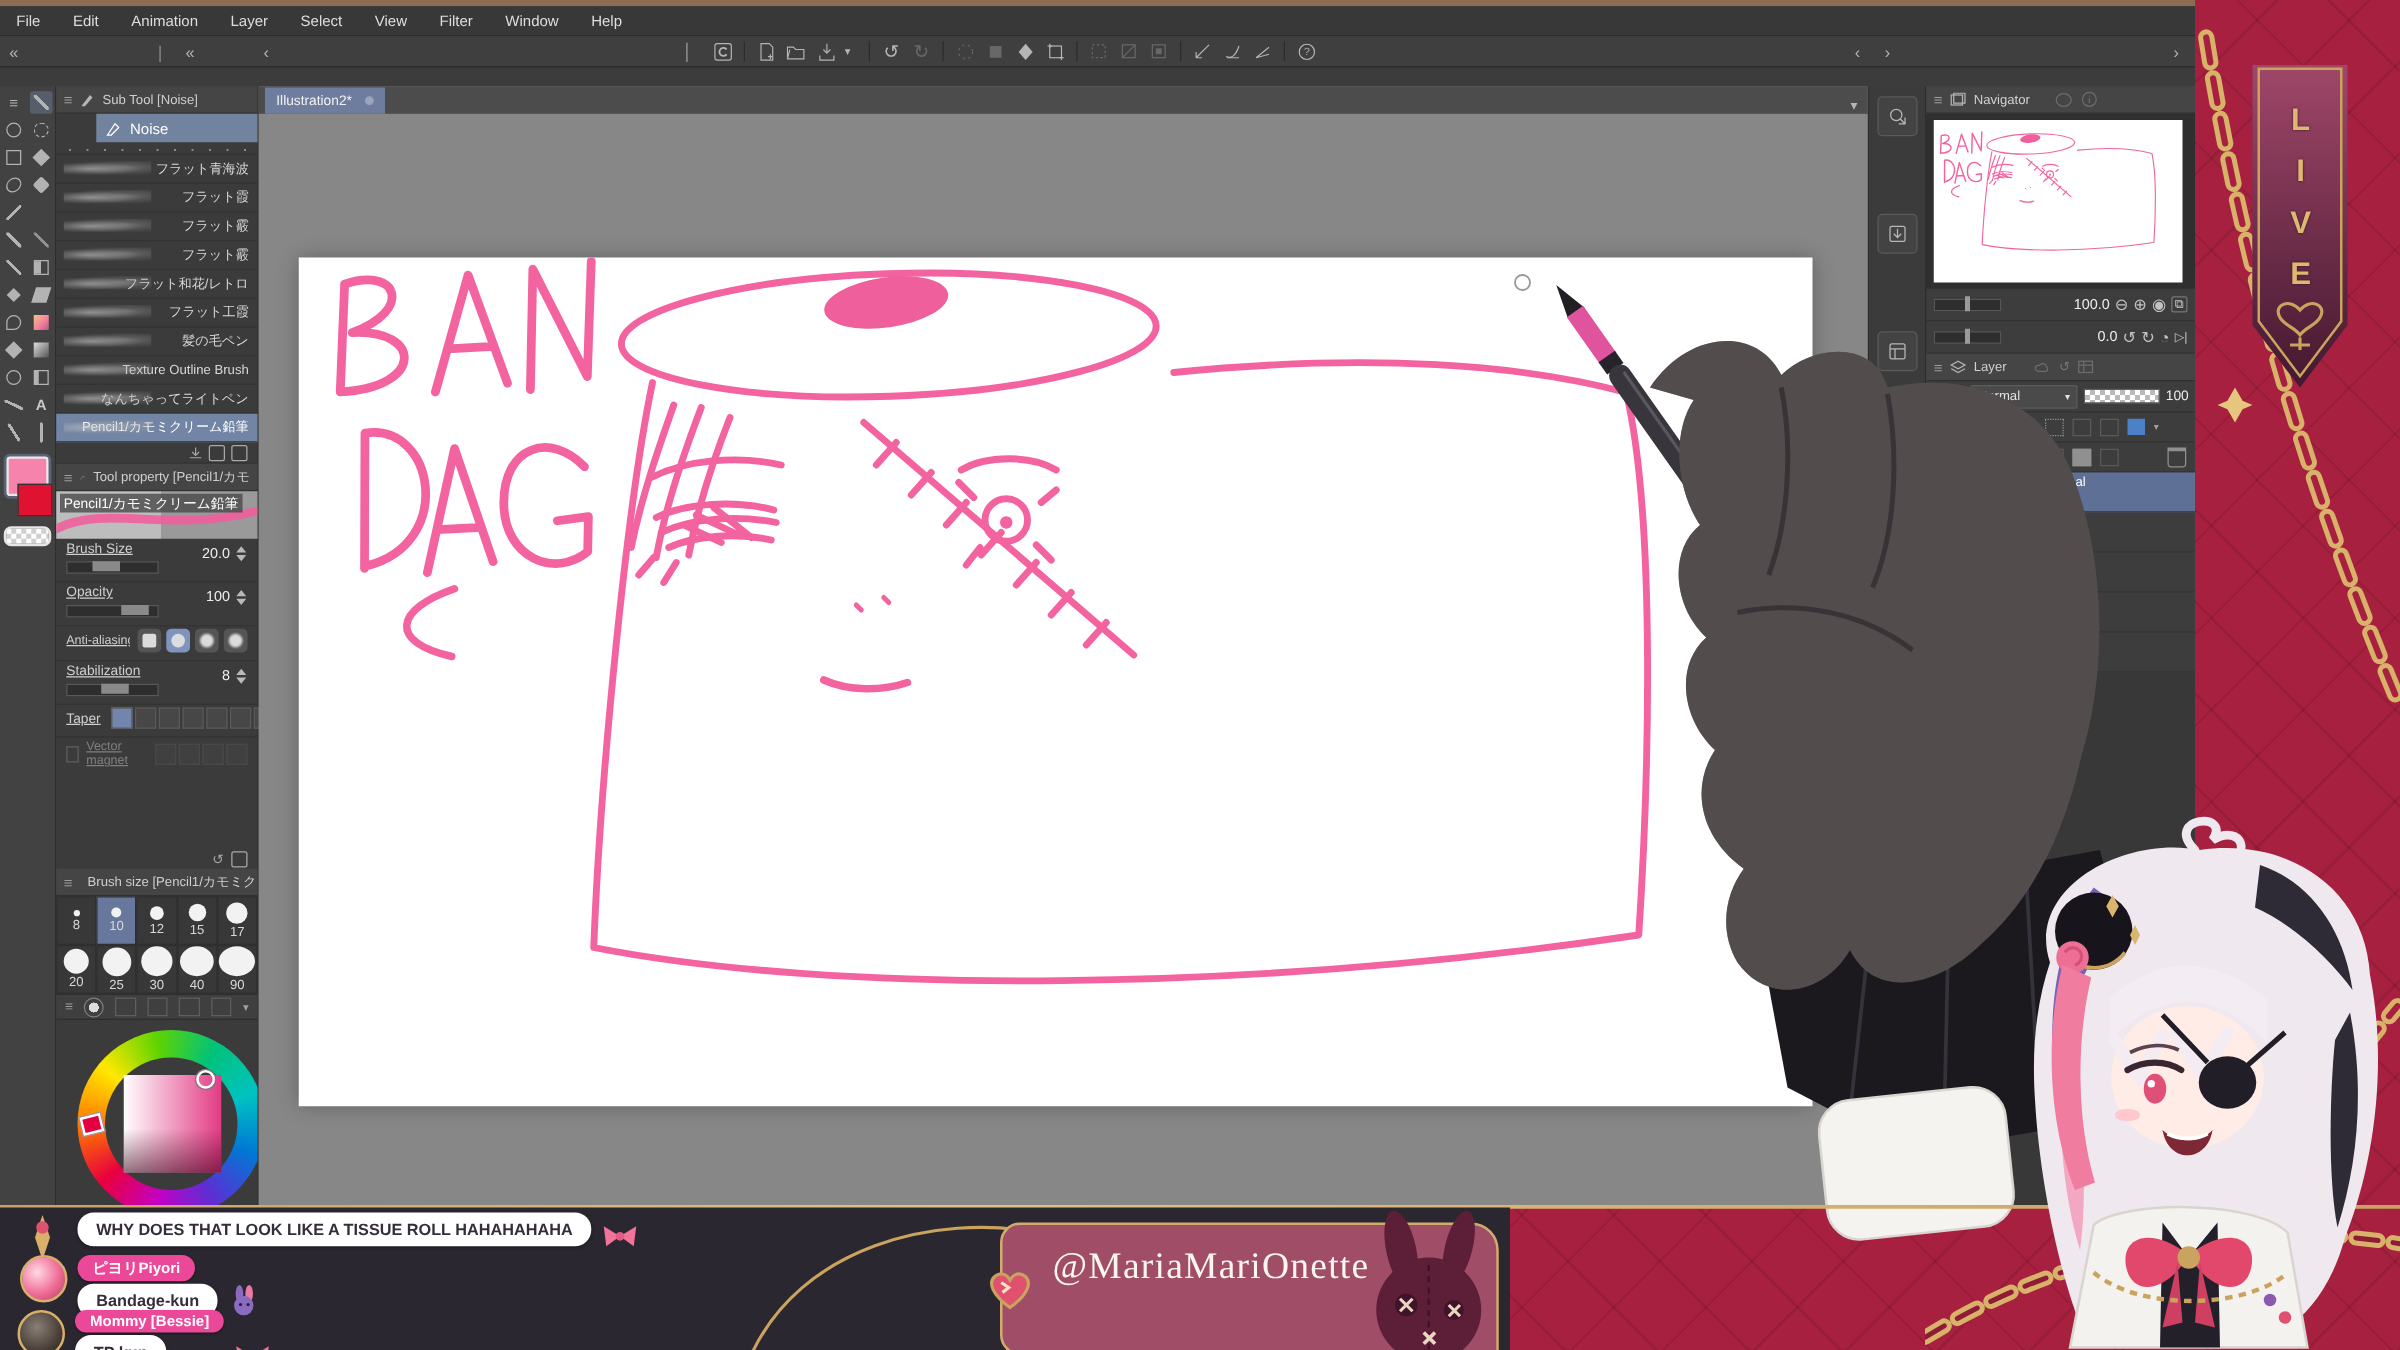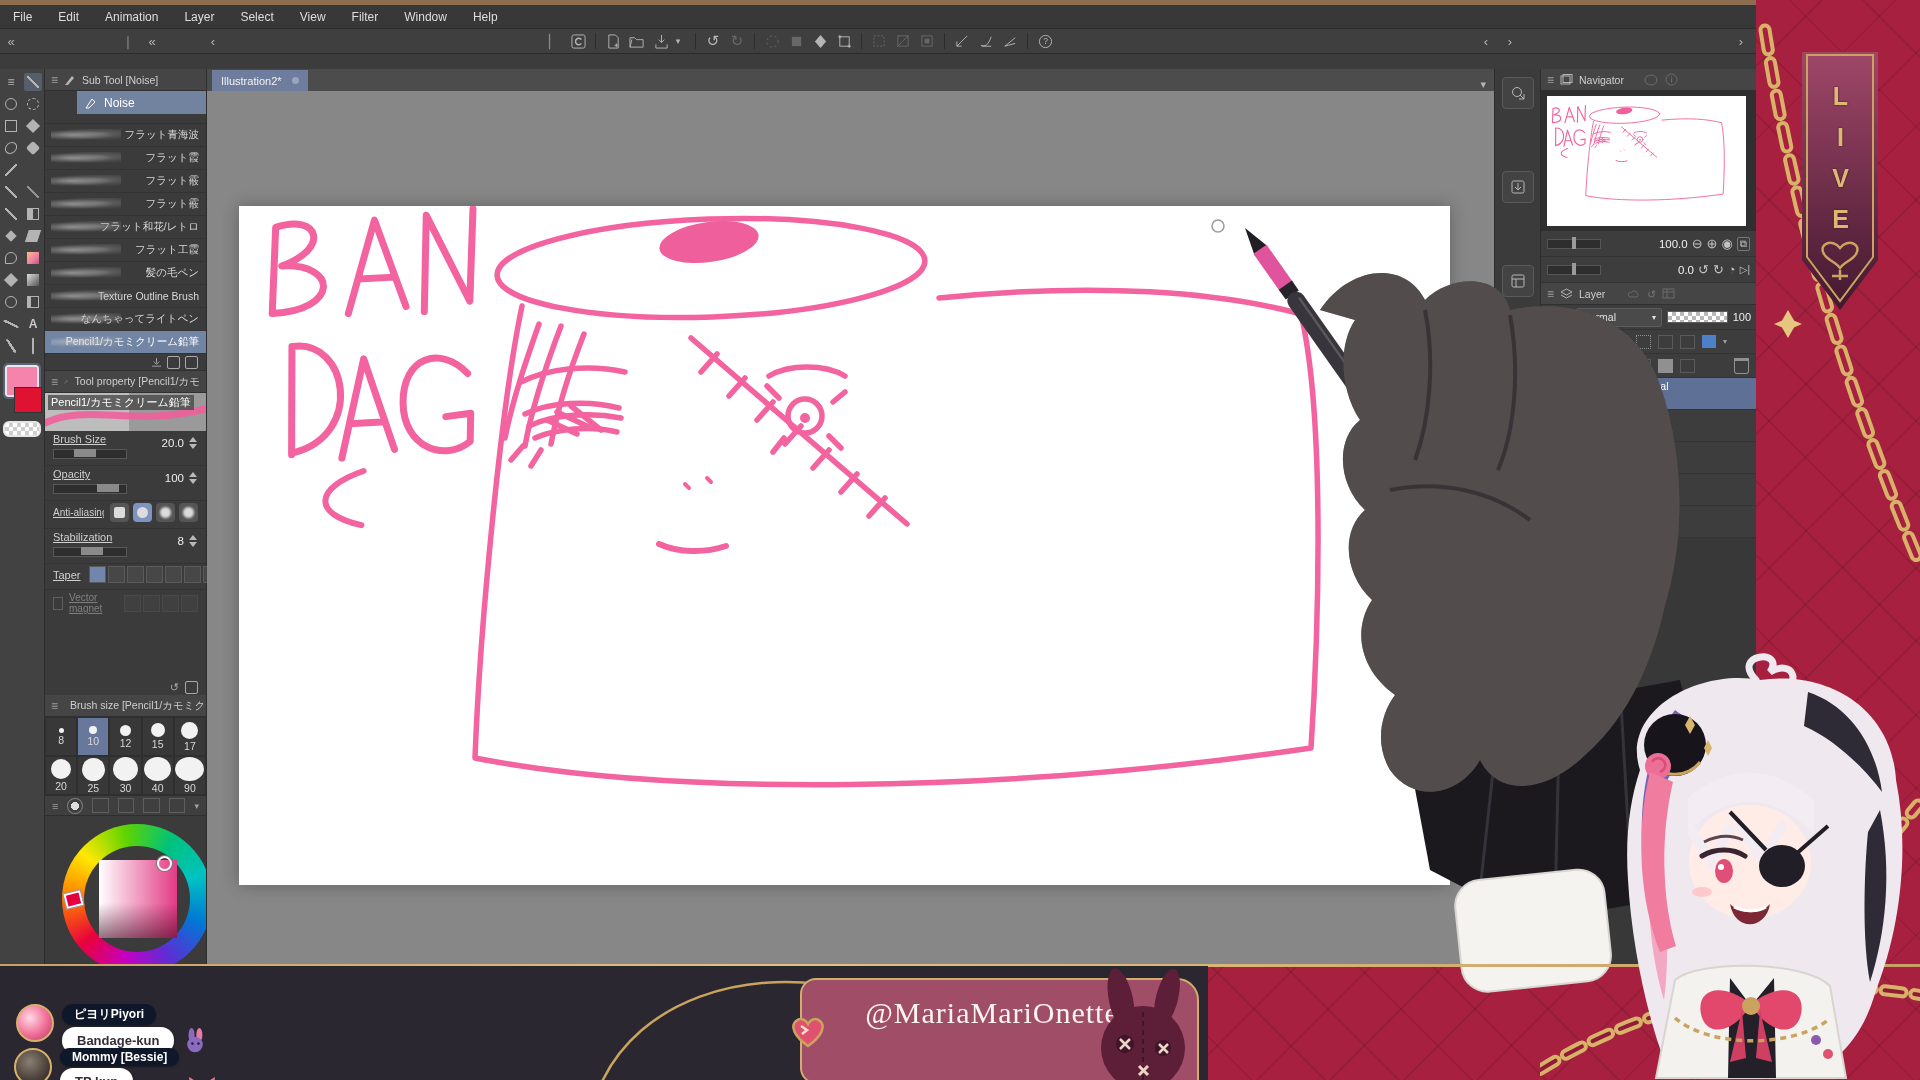--- a/index.html
+++ b/index.html
@@ -131,30 +131,30 @@
   .lthumb.paper{background:#fff;}
   .linfo{line-height:1.25;}
   .panfill{flex:1;background:#383838;}
   
   .hand{position:absolute;left:1180px;top:160px;width:560px;height:840px;z-index:10;pointer-events:none;}
   .bottombar{position:absolute;left:0;top:966px;width:1920px;height:114px;z-index:20;}
   .goldline{position:absolute;left:0;top:-2px;width:1920px;height:3px;background:linear-gradient(90deg,#c8a264,#e3c084 40%,#c8a264);}
   .slab{position:absolute;left:0;top:0;width:1208px;height:114px;background:#2b2730;}
   .slabarc{position:absolute;left:580px;top:0;width:240px;height:114px;}
   .banner{position:absolute;left:800px;top:12px;width:395px;height:102px;background:#a04d68;border:2px solid #d2ac6c;border-radius:16px 22px 4px 16px;}
-  .handle{position:absolute;left:40px;top:16px;width:300px;text-align:center;color:#fdf6ef;font-family:"Liberation Serif",serif;font-size:30px;letter-spacing:1px;}
+  .handle{position:absolute;left:40px;top:16px;width:300px;text-align:left;color:#fdf6ef;font-family:"Liberation Serif",serif;font-size:30px;letter-spacing:1px;}
   .hashtag{position:absolute;left:40px;top:52px;width:300px;text-align:center;color:#fdf6ef;font-family:"Liberation Serif",serif;font-size:28px;letter-spacing:2px;}
   .bheart{position:absolute;left:-14px;top:34px;width:40px;height:36px;}
   .bbunny{position:absolute;right:-6px;top:-14px;width:120px;height:128px;}
   .chatmsg{position:absolute;display:flex;align-items:flex-start;gap:8px;}
   .cav{width:34px;height:34px;border-radius:50%;flex:none;border:2px solid #d9b06b;}
   .cav.a2{background:radial-gradient(circle at 35% 35%,#ffd9e4,#f06d96 55%,#b03b63);}
   .cav.a3{background:radial-gradient(circle at 40% 35%,#8a7f74,#4a4039 60%,#262019);}
   .cgroup{display:flex;flex-direction:column;gap:2px;}
-  .cname{align-self:flex-start;background:#0f172a;color:#fff;font-size:12px;font-weight:bold;padding:2px 12px;border-radius:11px;box-shadow:0 1px 2px rgba(0,0,0,.4);}
+  .cname{align-self:flex-start;background:#ec4899;color:#fff;font-size:12px;font-weight:bold;padding:2px 12px;border-radius:11px;box-shadow:0 1px 2px rgba(0,0,0,.4);}
   .cbubble{align-self:flex-start;background:#fff;color:#352e3a;font-size:13px;font-weight:bold;padding:6px 15px;border-radius:13px;box-shadow:0 1px 3px rgba(0,0,0,.4);white-space:nowrap;}
   .bow{width:30px;height:22px;flex:none;}
   .avatar{position:absolute;left:1580px;top:650px;width:340px;height:430px;z-index:30;pointer-events:none;}
 </style>
 </head>
 <body>
 
 <div id="stage">
   <div class="frame"></div>
 
@@ -880,20 +880,33 @@
         <circle cx="60" cy="82" r="42" fill="#5d1e37"></circle>
         <path d="M60,46 V120" stroke="#3f142a" stroke-width="2" stroke-dasharray="5 4"></path>
         <circle cx="42" cy="78" r="9" fill="#3f142a"></circle>
           <path d="M37,73 l10,10 M47,73 l-10,10" stroke="#e8d5c2" stroke-width="2.5"></path>
         <circle cx="80" cy="82" r="8" fill="#3f142a"></circle>
           <path d="M76,78 l9,9 M85,78 l-9,9" stroke="#e8d5c2" stroke-width="2.5"></path>
         <path d="M56,100 l9,9 M65,100 l-9,9" stroke="#e8d5c2" stroke-width="3"></path>
       </svg>
     </div>
 
+    <div class="chatmsg" style="left:14px;top:4px;">
+      <svg width="40" height="40" viewBox="0 0 40 40">
+        <path d="M20,2 L26,20 L20,38 L14,20 Z" fill="#d9b06b"></path>
+          <circle cx="20" cy="12" r="5" fill="#e0516f"></circle>
+      </svg>
+      <div class="cgroup">
+        <div class="cbubble">WHY DOES THAT LOOK LIKE A TISSUE ROLL HAHAHAHAHA</div>
+      </div>
+      <svg class="bow" viewBox="0 0 30 22" style="margin-top:8px">
+        <path d="M15,11 L2,3 L4,19 Z M15,11 L28,3 L26,19 Z" fill="#f27399"></path>
+          <circle cx="15" cy="11" r="3.5" fill="#e25a86"></circle>
+      </svg>
+    </div>
     <div class="chatmsg" style="left:16px;top:38px;">
       <span class="cav a2"></span>
       <div class="cgroup">
         <div class="cname">ピヨリPiyori</div>
         <div class="cbubble">Bandage-kun</div>
       </div>
       <svg class="bow" viewBox="0 0 30 30" style="margin-top:24px;width:26px;height:26px">
         <ellipse cx="11" cy="8" rx="3.5" ry="8" fill="#8a6bc0"></ellipse>
           <ellipse cx="20" cy="8" rx="3.5" ry="8" fill="#e87ba3"></ellipse>
           <circle cx="15" cy="19" r="9" fill="#8a6bc0"></circle>

